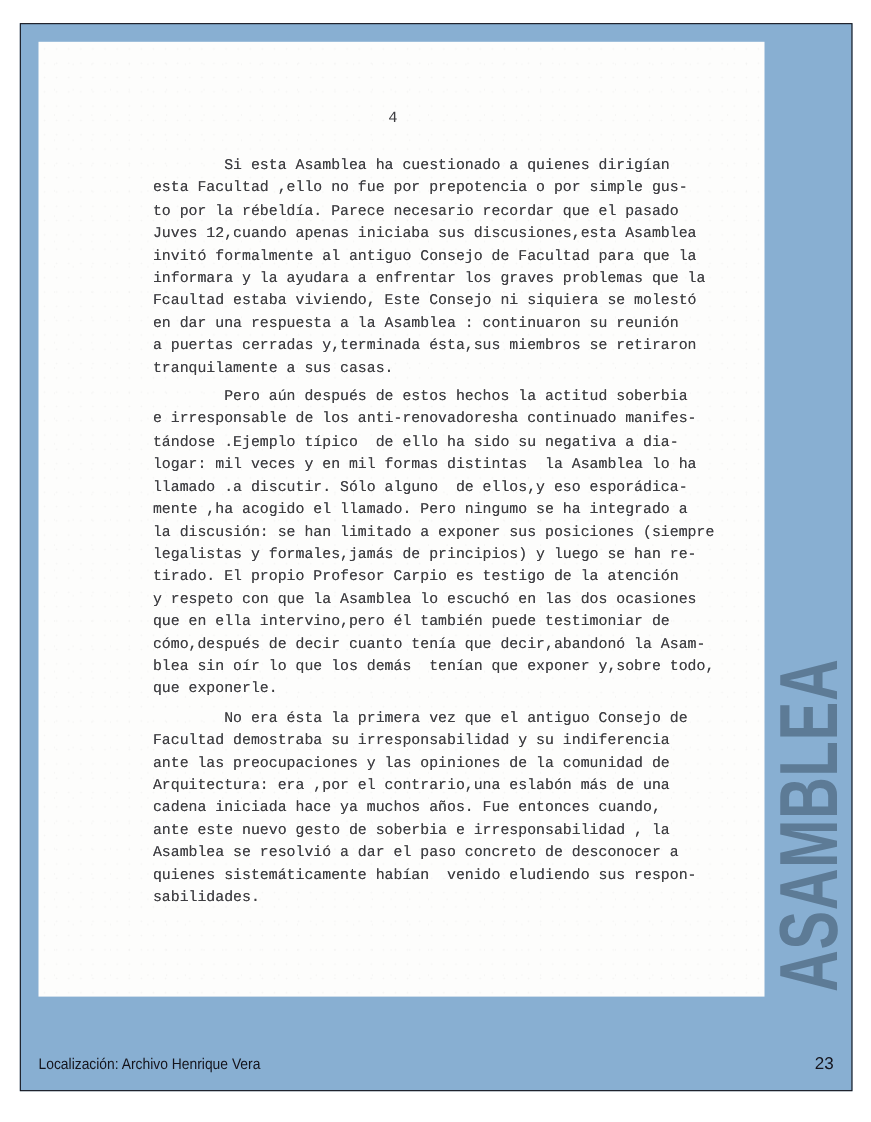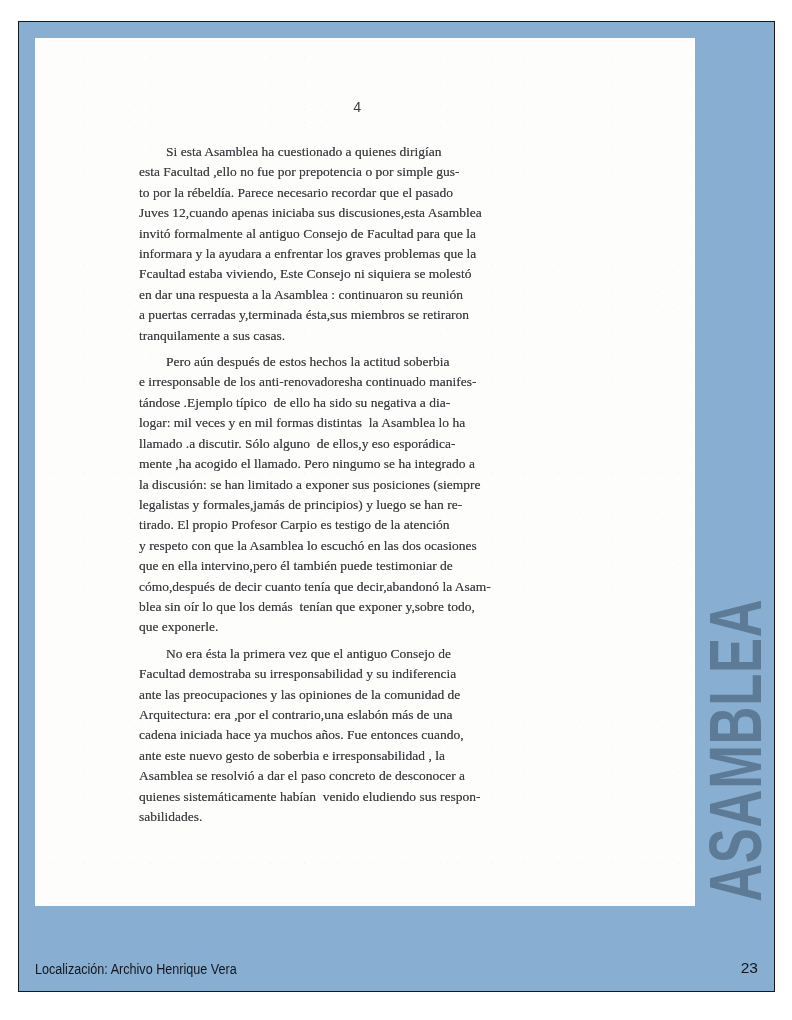--- a/index.html
+++ b/index.html
@@ -32,21 +32,21 @@
   .sheet-number {
     position: absolute;
     left: 318px; top: 62px;
     font-family: "Liberation Mono", "DejaVu Sans Mono", monospace;
     font-size: 14px;
     color: #3d3d41;
   }
   .typed {
     position: absolute;
     left: 104px; top: 104px;
-    font-family: Liberation Serif, serif;
+    font-family: Liberation Mono, monospace;
     font-size: 13.5px;
     line-height: 20.4px;
     color: #3d3d41;
     text-shadow: 0 0 0.6px rgba(55,55,60,0.65);
   }
   .typed p {
     margin: 0 0 6px 0;
     white-space: pre;
   }
   .spine {
@@ -74,31 +74,30 @@
     transform: scaleX(0.70);
     transform-origin: left center;
     padding-left: 6px;
   }
   .footer {
     position: absolute;
     left: 16px; right: 16px;
     bottom: 14px;
     display: flex;
     justify-content: space-between;
-    align-items: flex-end;
+    align-items: flex-start;
     color: #14141c;
   }
   .footer-loc {
     font-size: 14px;
     transform: scaleX(0.9);
     transform-origin: 0 100%;
   }
   .footer-num {
     font-size: 15.5px;
-    margin-top: 48px;
   }
 </style>
 </head>
 <body>
 
 <div class="board">
 
   <div class="page">
     <div class="sheet-number">4</div>
     <div class="typed">

